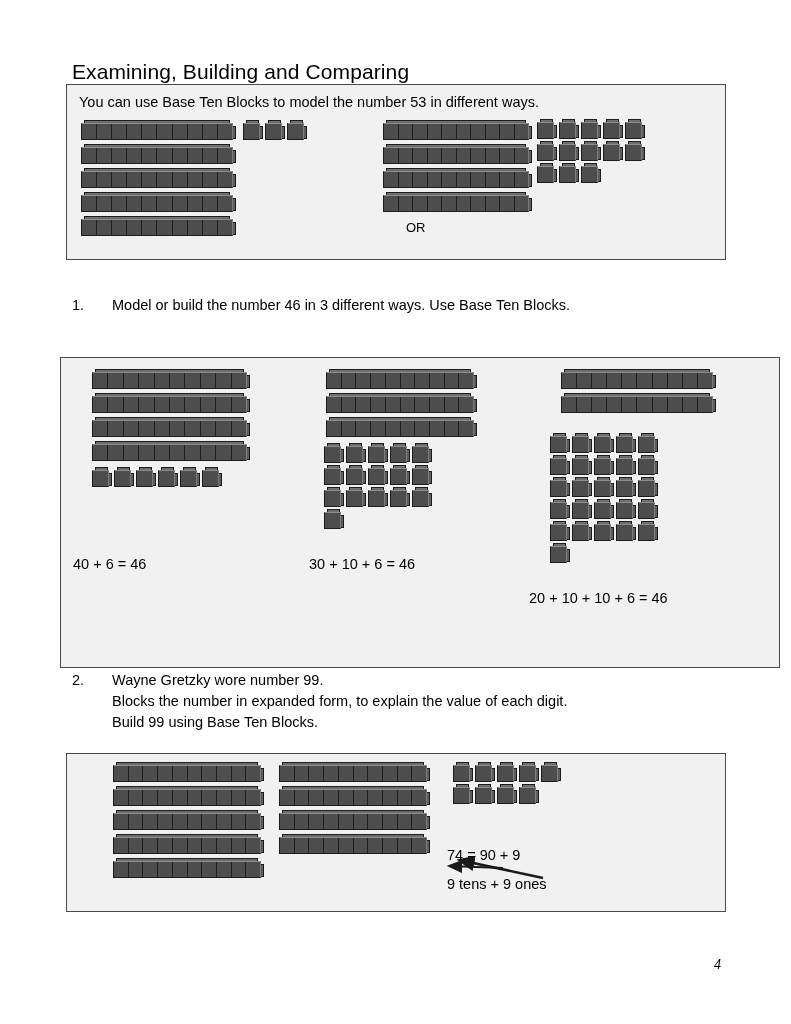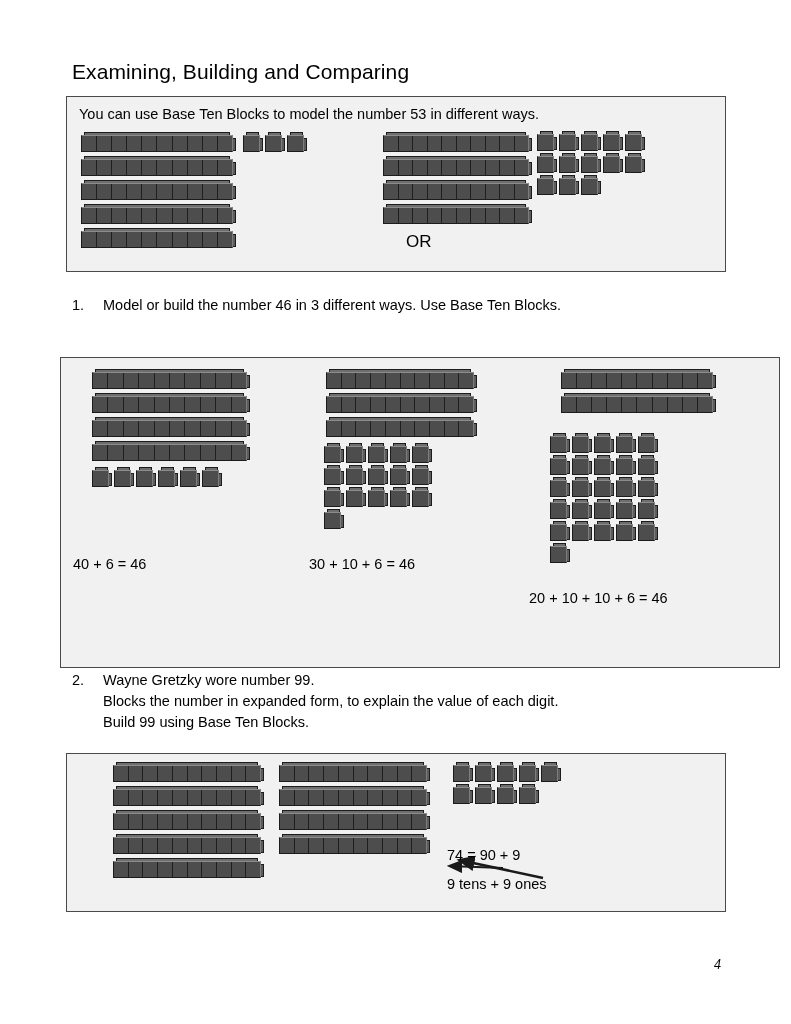--- a/index.html
+++ b/index.html
@@ -34,21 +34,21 @@
     white-space: nowrap;
   }
 
   
   .panel {
     position: absolute;
     background: #f1f1f1;
     border: 1px solid #4a4a4a;
     box-sizing: border-box;
   }
-  #panel-intro  { left: 66px; top: 96px;  width: 660px; height: 176px; }
+  #panel-intro  { left: 66px; top: 84px;  width: 660px; height: 176px; }
   #panel-q1     { left: 60px; top: 357px; width: 720px; height: 311px; }
   #panel-q2     { left: 66px; top: 753px; width: 660px; height: 159px; }
 
   .panel-text {
     position: absolute;
     font-size: 14.5px;
     white-space: nowrap;
   }
   #intro-statement { left: 12px; top: 9px; }
 
@@ -59,21 +59,21 @@
     line-height: 21px;
   }
   #question-1 { left: 72px; top: 295px; width: 650px; }
   #question-2 { left: 72px; top: 670px; width: 650px; }
   .q-number {
     position: absolute;
     left: 0;
     top: 0;
   }
   .q-body {
-    margin-left: 31px;
+    margin-left: 40px;
   }
   .q-line { white-space: nowrap; display: block; }
 
   
   
   .cube {
     position: relative;
     width: 17px;
     height: 17px;
     box-sizing: border-box;
@@ -163,21 +163,21 @@
     position: absolute;
     font-size: 14.5px;
     white-space: nowrap;
   }
 
   
   #or-separator {
     position: absolute;
     left: 339px;
     top: 135px;
-    font-size: 17px;
+    font-size: 13px;
     font-weight: 400;
   }
 
   
   #annotation-arrow {
     position: absolute;
     left: 443px;
     top: 850px;
     width: 110px;
     height: 40px;

